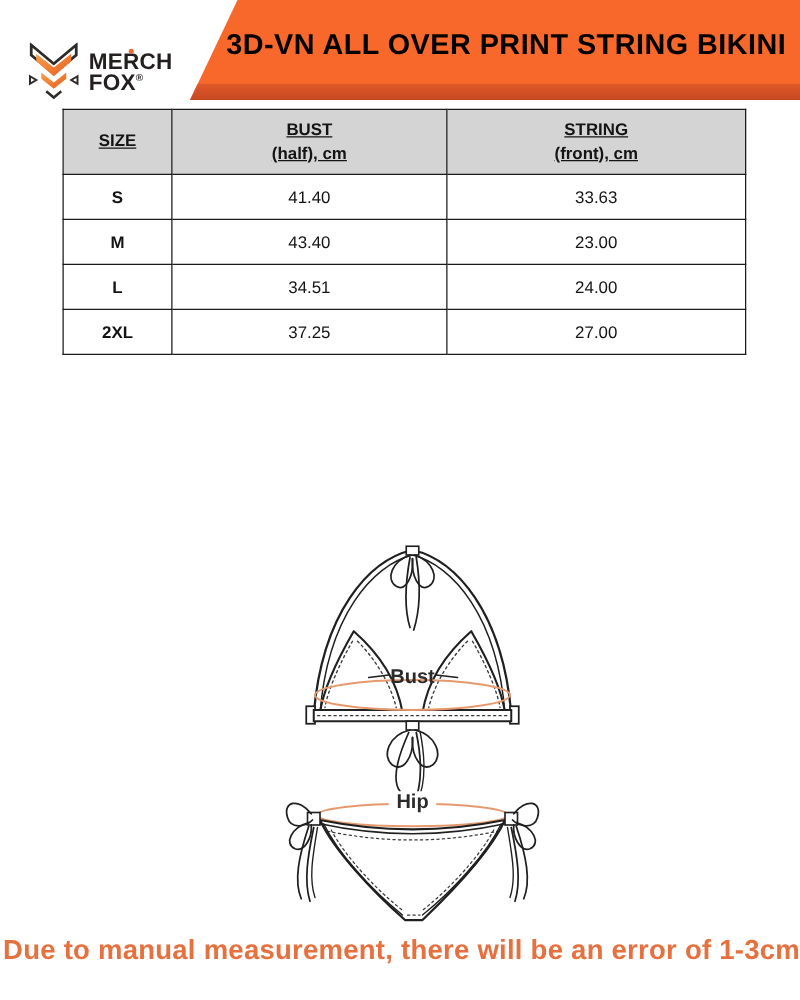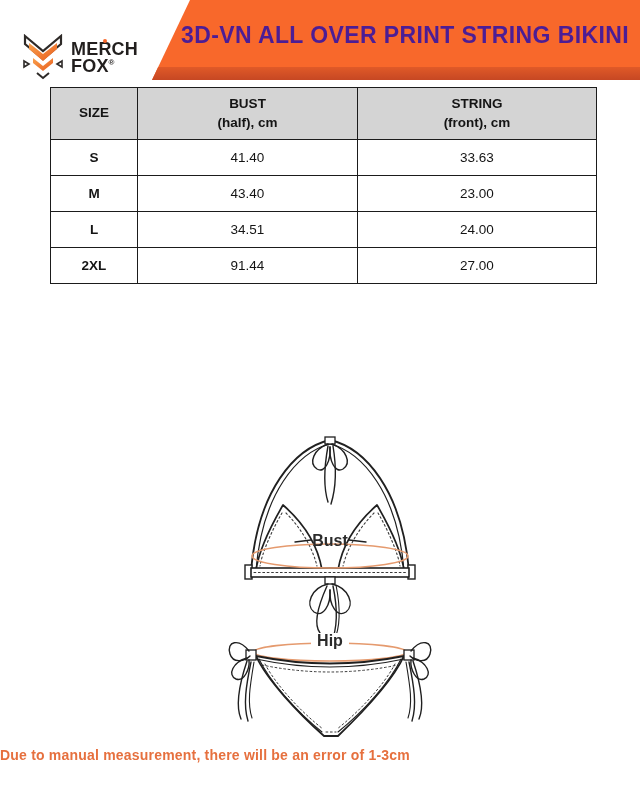--- a/index.html
+++ b/index.html
@@ -17,56 +17,56 @@
     background:#F8682B;
     clip-path:polygon(190px 0,640px 0,640px 80px,152px 80px);
     display:flex;align-items:center;justify-content:center;
     padding-left:170px;box-sizing:border-box;
   }
   .banner-accent{
     position:absolute;left:0;right:0;bottom:0;height:13px;
     background:linear-gradient(#E05A28,#C64723);
   }
   .banner-title{
-    position:relative;color:#4c1d95;font-size:23px;font-weight:bold;
+    position:relative;color:#000000;font-size:23px;font-weight:bold;
     letter-spacing:.4px;white-space:nowrap;margin-top:-10px;
   }
   .logo{position:absolute;top:34px;left:22px;display:flex;align-items:center;gap:7px;justify-content:flex-end;}
   .logo-text{font-weight:bold;color:#221F1E;font-size:18px;line-height:.95;letter-spacing:.2px;}
   .logo-text .reg{font-size:8px;vertical-align:super;}
   .logo-dot{position:absolute;left:81px;top:5px;width:4px;height:4px;border-radius:50%;background:#F8682B;}
 
   
   table.size-table{
     position:absolute;top:87px;left:50px;width:546px;
     border-collapse:collapse;table-layout:fixed;
     font-size:13.5px;color:#141414;
   }
   .size-table th,.size-table td{
     border:1.6px solid #1b1b1b;text-align:center;vertical-align:middle;padding:0;
   }
-  .size-table thead tr{height:52px;}
+  .size-table thead tr{height:52px;text-decoration:underline;}
   .size-table tbody tr{height:36px;}
   .size-table th{background:#D4D4D4;font-weight:bold;line-height:1.35;}
   .size-table col.c1{width:87px;}
   .size-table col.c2{width:220px;}
   .size-table col.c3{width:239px;}
   .size-table td.size-col{font-weight:bold;}
 
   
   .diagram{position:absolute;top:428px;left:0;}
   .diagram text{
     font-family:"Liberation Sans","DejaVu Sans",sans-serif;
     font-size:16px;font-weight:bold;fill:#2b2b2b;
   }
 
   
   .footer-note{
-    position:absolute;top:747px;left:0;width:640px;text-align:left;
-    font-size:14px;font-weight:bold;color:#E6703E;letter-spacing:.2px;
+    position:absolute;top:747px;left:0;width:640px;text-align:right;
+    font-size:22px;font-weight:bold;color:#E6703E;letter-spacing:.2px;
   }
 </style>
 </head>
 <body>
 
 <div class="page">
 
   <div class="header">
     <div class="banner">
       <div class="banner-accent"></div>
@@ -127,21 +127,21 @@
           <td>43.40</td>
           <td>23.00</td>
         </tr>
         <tr>
           <td class="size-col">L</td>
           <td>34.51</td>
           <td>24.00</td>
         </tr>
         <tr>
           <td class="size-col">2XL</td>
-          <td>91.44</td>
+          <td>37.25</td>
           <td>27.00</td>
         </tr>
       </tbody>
   </table>
 
   <svg class="diagram" width="640" height="322" viewBox="0 0 640 322">
     <g stroke="#202020" fill="none" stroke-linecap="round">
 
       <g>
 

